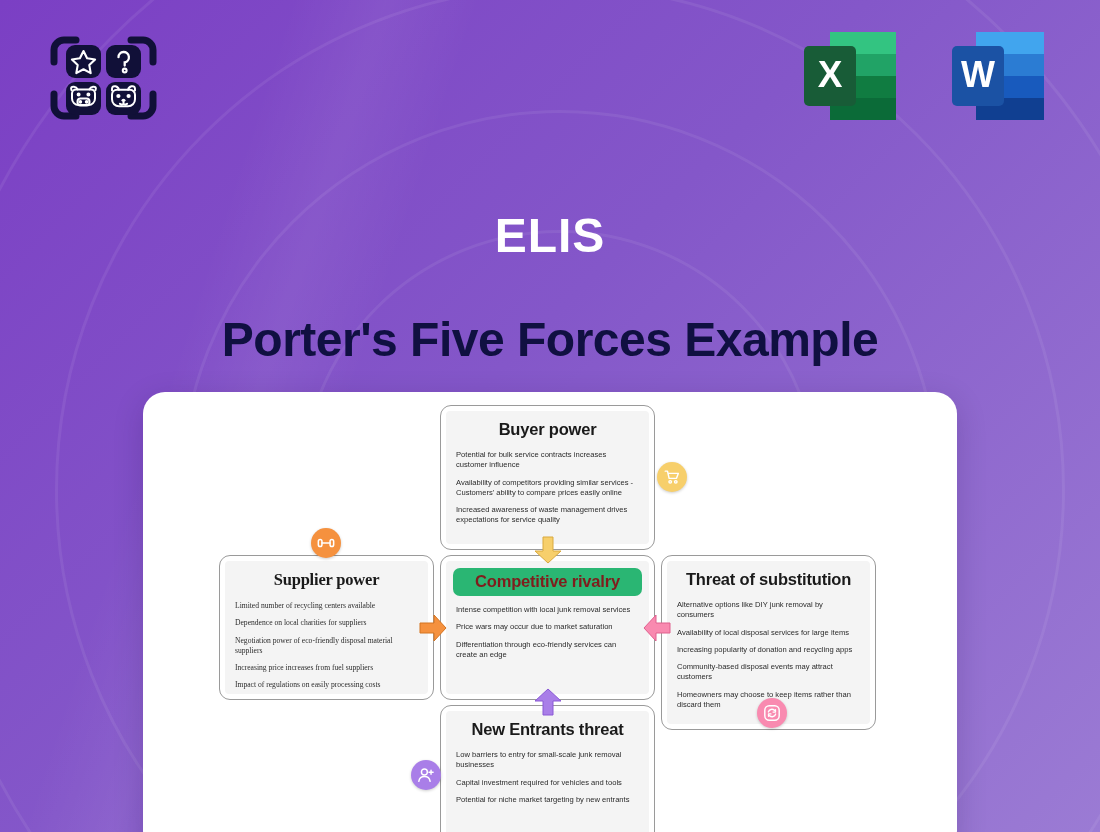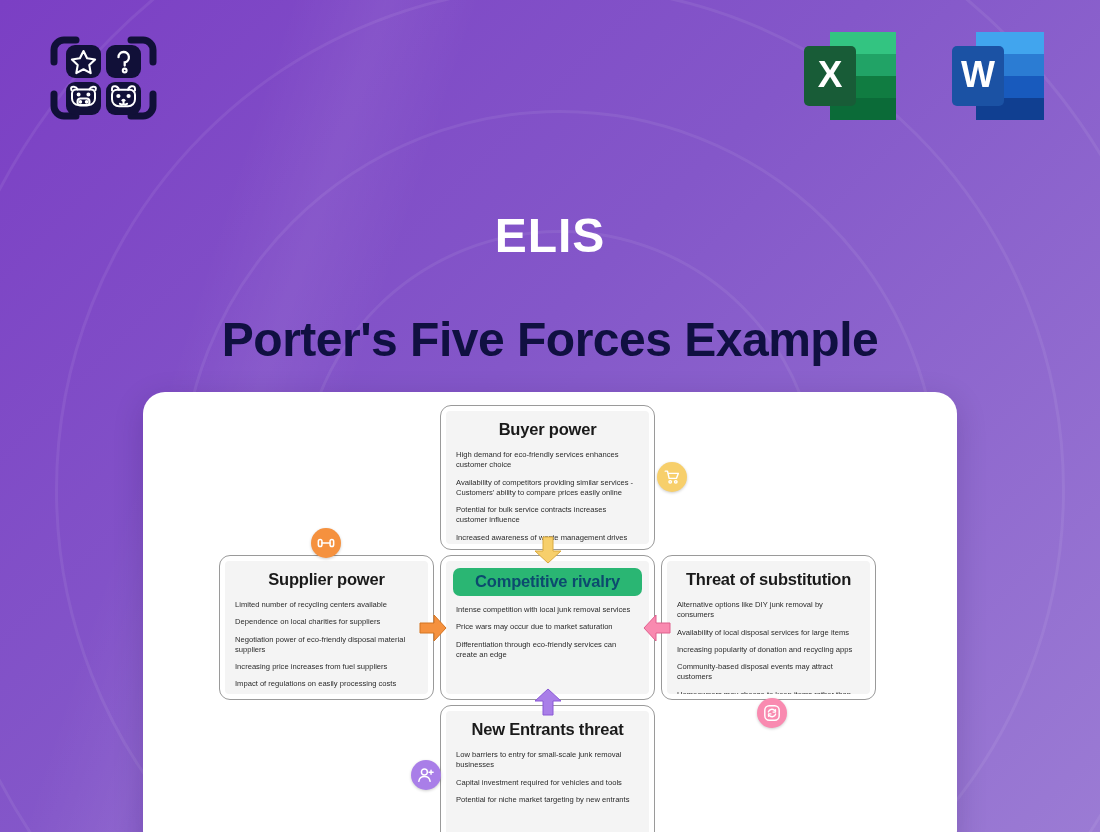--- a/index.html
+++ b/index.html
@@ -83,39 +83,39 @@
   .force-title {
     text-align: center;
     font-size: 16.5px;
     font-weight: bold;
     color: #1a1a1a;
     margin-bottom: 11px;
     letter-spacing: -0.2px;
   }
   .force-title.highlight {
     background: #2ab673;
-    color: #0c4a6e;
+    color: #7f1d1d;
     border-radius: 7px;
     padding: 4px 6px 5px;
     margin: -2px -3px 9px -3px;
     font-size: 16.5px;
   }
   .force-list { list-style: none; }
   .force-list li {
     font-size: 7.6px;
     line-height: 1.35;
     color: #2b2b2b;
     margin-bottom: 7px;
   }
 
   
   #box-buyer      { left: 297px; top: 13px;  width: 215px; height: 145px; }
-  #box-supplier   { left: 76px;  top: 163px; width: 215px; height: 145px; }
+  #box-supplier   { left: 76px;  top: 163px; width: 215px; height: 145px; font-family: Liberation Serif, serif; }
   #box-rivalry    { left: 297px; top: 163px; width: 215px; height: 145px; }
-  #box-substitute { left: 518px; top: 163px; width: 215px; height: 145px; }
+  #box-substitute { left: 518px; top: 163px; width: 215px; height: 175px; }
   #box-entrants   { left: 297px; top: 313px; width: 215px; height: 145px; }
 
   
   .arrow { position: absolute; }
   .arrow svg { display: block; }
 
   
   .badge {
     position: absolute;
     width: 30px; height: 30px;
@@ -207,23 +207,22 @@
   <div id="brand-title">ELIS</div>
   <div id="page-title">Porter's Five Forces Example</div>
 
   <div id="card">
     <div id="diagram">
 
       <div class="force-box" id="box-buyer">
         <div class="force-inner">
           <div class="force-title">Buyer power</div>
           <ul class="force-list">
-            <li>High demand for eco-friendly services enhances customer choice</li>
+            <li>Potential for bulk service contracts increases customer influence</li>
             <li>Availability of competitors providing similar services  - Customers' ability to compare prices easily online</li>
-            <li>Potential for bulk service contracts increases customer influence</li>
             <li>Increased awareness of waste management drives expectations for service quality</li>
           </ul>
         </div>
       </div>
 
       <div class="force-box" id="box-supplier">
         <div class="force-inner">
           <div class="force-title">Supplier power</div>
           <ul class="force-list">
             <li>Limited number of recycling centers available</li>

